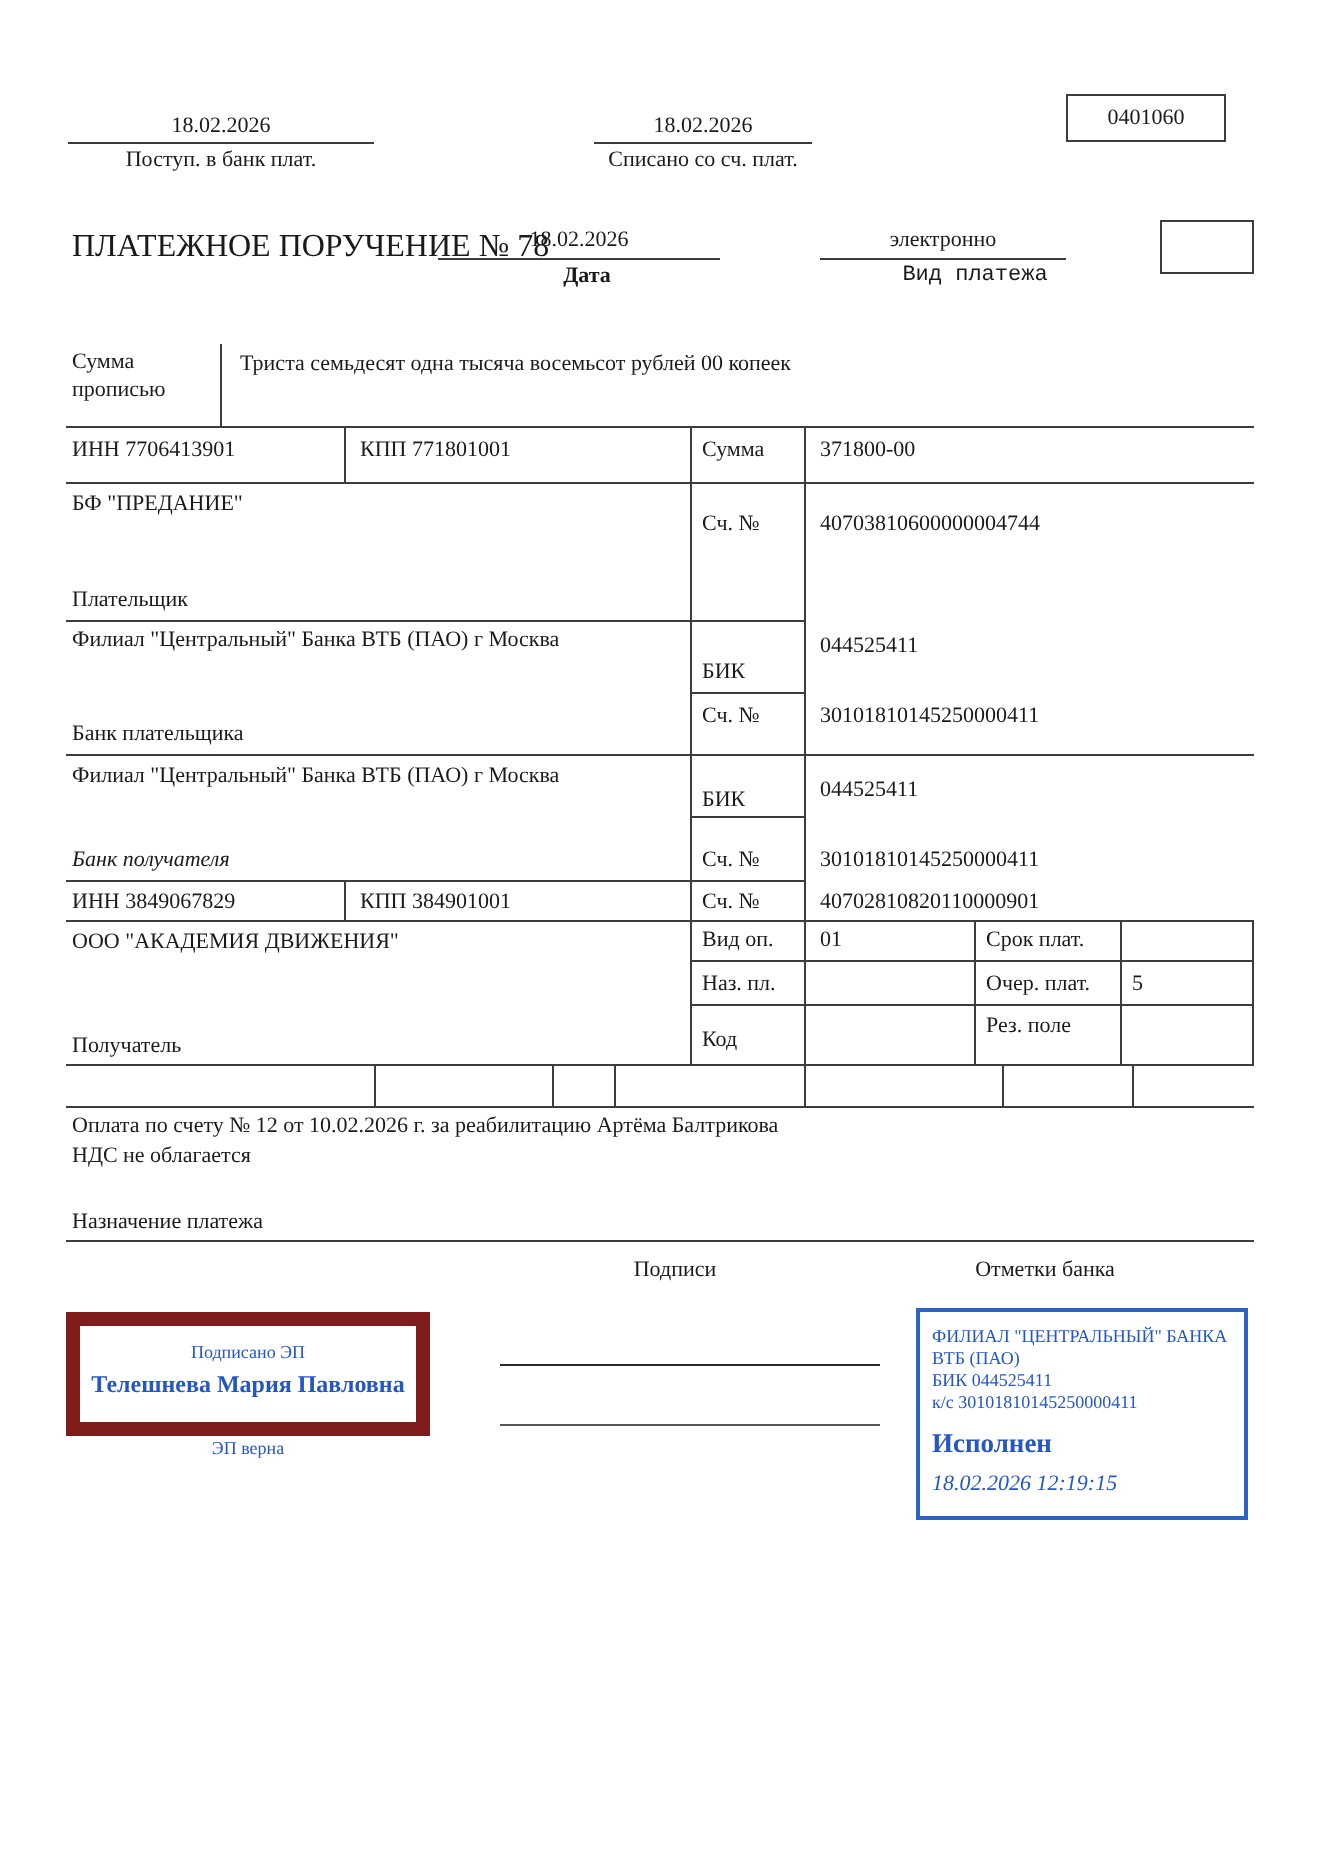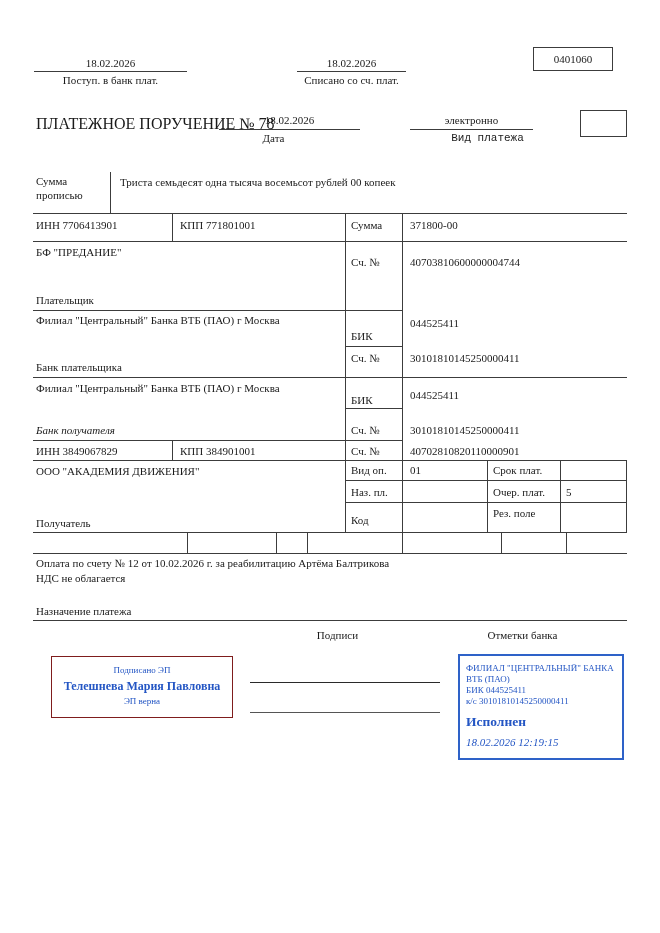--- a/index.html
+++ b/index.html
@@ -10,22 +10,22 @@
   }
   .t{position:absolute;white-space:nowrap;line-height:1.25;}
   .wrap{white-space:normal;}
   .c{text-align:center;}
   .hl{position:absolute;height:1px;background:#3c3c3c;}
   .vl{position:absolute;width:1px;background:#3c3c3c;}
   .box{position:absolute;border:1px solid #3c3c3c;box-sizing:border-box;
        display:flex;align-items:center;justify-content:center;}
   .blue{color:#2456c4;}
   #sig-stamp{
-    position:absolute;left:51px;top:656px;width:182px;height:62px;
-    border:1px solid #7f1d1d;box-sizing:border-box;text-align:center;
+    position:absolute;left:33px;top:656px;width:182px;height:62px;
+    border:7px solid #7f1d1d;box-sizing:border-box;text-align:center;
   }
   #bank-stamp{
     position:absolute;left:458px;top:654px;width:166px;height:106px;
     border:2px solid #2e62c8;box-sizing:border-box;padding:7px 6px;
     text-align:left;
   }
   .stamp-small{font-size:9px;line-height:11px;}
   .stamp-name{font-size:12px;font-weight:bold;line-height:14px;margin-top:3px;}
   .stamp-status{font-size:13.5px;font-weight:bold;margin-top:7px;}
   .stamp-dt{font-size:11px;margin-top:6px;font-style:italic;}
@@ -40,21 +40,21 @@
 
   <div class="t c" style="left:297px;top:57px;width:109px;">18.02.2026</div>
   <div class="t c" style="left:297px;top:74px;width:109px;">Списано со сч. плат.</div>
 
   <div class="box" style="left:533px;top:47px;width:80px;height:24px;">
     <span>0401060</span>
   </div>
 
   <div class="t" style="left:36px;top:114px;font-size:16px;">ПЛАТЕЖНОЕ ПОРУЧЕНИЕ № 78</div>
   <div class="t c" style="left:219px;top:114px;width:141px;">18.02.2026</div>
-  <div class="t c" style="left:203px;top:132px;width:141px;">Дата</div>
+  <div class="t c" style="left:223px;top:132px;width:141px;font-weight:bold;">Дата</div>
   <div class="t c" style="left:410px;top:114px;width:123px;">электронно</div>
   <div class="t c" style="left:426px;top:132px;width:123px;font-family:Liberation Mono, monospace;">Вид платежа</div>
   <div class="box" style="left:580px;top:110px;width:47px;height:27px;"></div>
 
   <div class="t wrap" style="left:36px;top:175px;width:70px;">Сумма прописью</div>
   <div class="t" style="left:120px;top:176px;">Триста семьдесят одна тысяча восемьсот рублей 00 копеек</div>
 
   <div class="t" style="left:36px;top:219px;">ИНН 7706413901</div>
   <div class="t" style="left:180px;top:219px;">КПП 771801001</div>
   <div class="t" style="left:351px;top:219px;">Сумма</div>
@@ -105,21 +105,21 @@
   <div class="t" style="left:36px;top:557px;">Оплата по счету № 12 от 10.02.2026 г. за реабилитацию Артёма Балтрикова</div>
   <div class="t" style="left:36px;top:572px;">НДС не облагается</div>
   <div class="t" style="left:36px;top:605px;">Назначение платежа</div>
 
   <div class="t c" style="left:250px;top:629px;width:175px;">Подписи</div>
   <div class="t c" style="left:435px;top:629px;width:175px;">Отметки банка</div>
 
   <div id="sig-stamp" class="blue">
     <div class="stamp-small" style="margin-top:8px;">Подписано ЭП</div>
     <div class="stamp-name">Телешнева Мария Павловна</div>
-    <div class="stamp-small" style="margin-top:3px;">ЭП верна</div>
+    <div class="stamp-small" style="margin-top:20px;">ЭП верна</div>
   </div>
 
   <div class="hl" style="left:250px;top:682px;width:190px;background:#2a2a2a;"></div>
   <div class="hl" style="left:250px;top:712px;width:190px;background:#555;"></div>
 
   <div id="bank-stamp" class="blue">
     <div class="stamp-small">ФИЛИАЛ "ЦЕНТРАЛЬНЫЙ" БАНКА</div>
     <div class="stamp-small">ВТБ (ПАО)</div>
     <div class="stamp-small">БИК 044525411</div>
     <div class="stamp-small">к/с 30101810145250000411</div>

